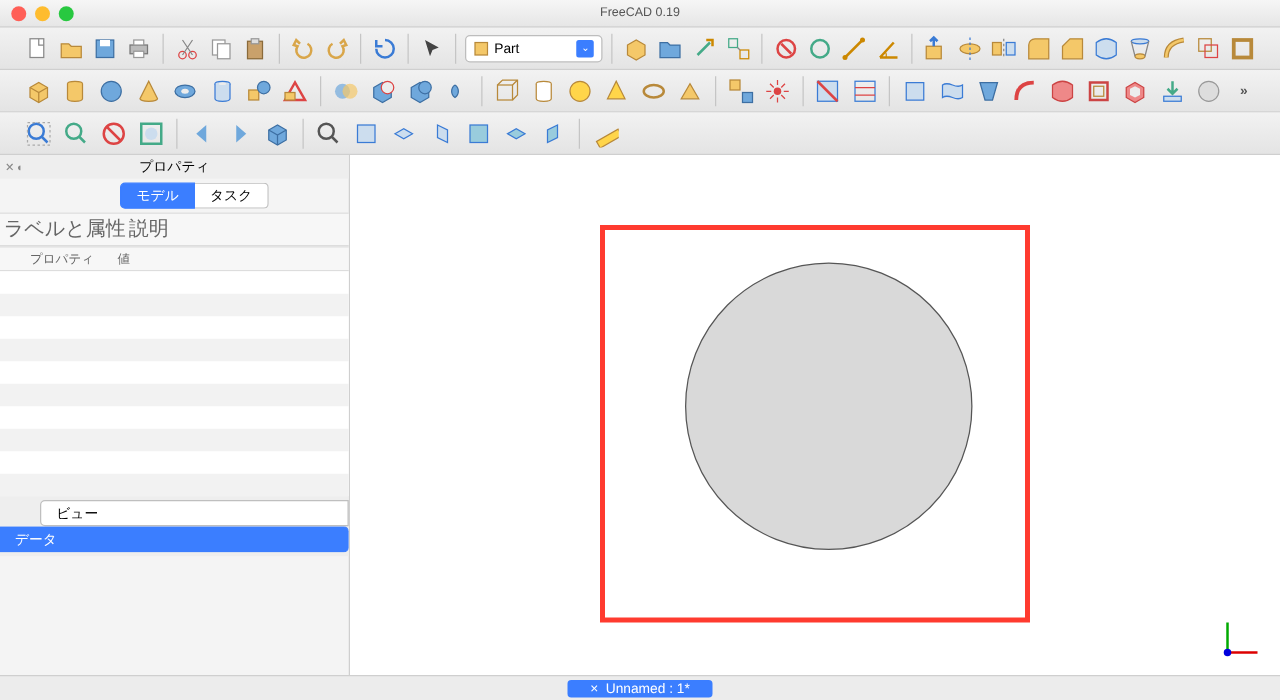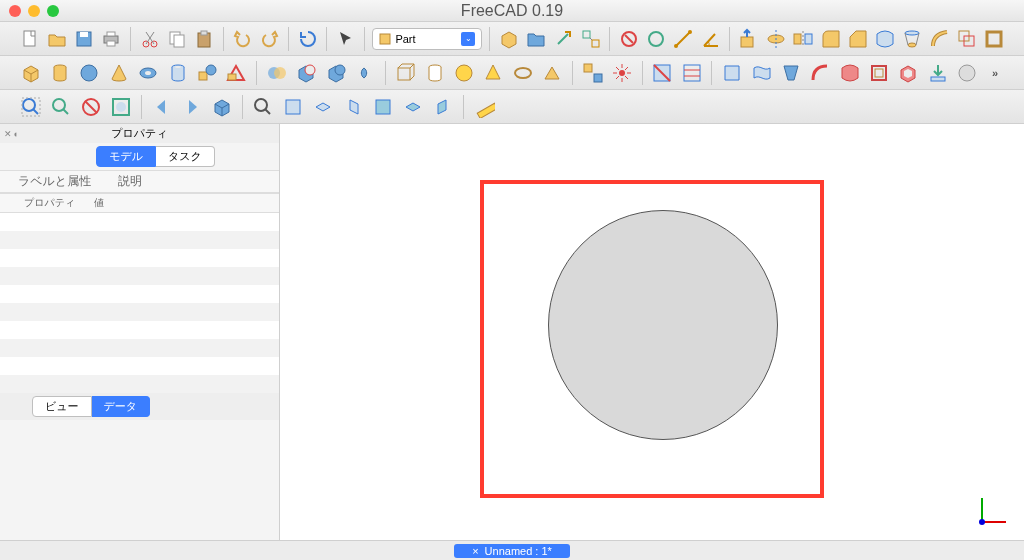--- a/index.html
+++ b/index.html
@@ -1,46 +1,46 @@
 <!DOCTYPE html>
 <html><head>
 <meta charset="utf-8">
 <style>
 * { box-sizing: border-box; margin: 0; padding: 0; font-family: -apple-system, "Helvetica Neue", Arial, sans-serif; }
 body { width: 1024px; height: 560px; overflow: hidden; background: #ececec; display: flex; flex-direction: column; font-size: 11px; }
 .titlebar { height: 22px; background: linear-gradient(#f6f6f6,#e6e6e6); display: flex; align-items: center; position: relative; border-bottom: 1px solid #cfcfcf; }
 .traffic { display: flex; gap: 7px; margin-left: 9px; }
 .tl { width: 12px; height: 12px; border-radius: 50%; }
 .tl.red { background: #ff5f57; } .tl.yel { background: #febc2e; } .tl.grn { background: #28c840; }
-.titlebar .title { position: absolute; left: 0; right: 0; text-align: center; color: #555; font-size: 16px; }
+.titlebar .title { position: absolute; left: 0; right: 0; text-align: center; color: #555; font-size: 10px; }
 .toolbar { display: flex; align-items: center; gap: 4px; padding: 3px 18px; background: linear-gradient(#f2f2f2,#e4e4e4); border-bottom: 1px solid #cfcfcf; min-height: 34px; }
 .tbtn { width: 26px; height: 26px; display: flex; align-items: center; justify-content: center; border-radius: 3px; }
 .sep { width: 1px; height: 24px; background: #c5c5c5; margin: 0 3px; }
 .workbench { background: #fff; border: 1px solid #bdbdbd; border-radius: 4px; height: 22px; min-width: 110px; display: flex; align-items: center; padding: 0 6px; font-size: 11px; gap: 4px; }
 .workbench .arr { margin-left: auto; background: #3b7eff; color: #fff; width: 14px; height: 14px; border-radius: 2px; display: flex; align-items: center; justify-content: center; font-size: 8px; }
 .main { flex: 1; display: flex; min-height: 0; }
 .panel { width: 280px; background: #f4f4f4; display: flex; flex-direction: column; border-right: 1px solid #cfcfcf; }
 .panel-head { display: flex; align-items: center; justify-content: center; position: relative; padding: 2px; background: #eee; font-size: 11px; }
 .panel-head .closes { position: absolute; left: 4px; display: flex; gap: 2px; font-size: 9px; color: #888; }
 .tabrow { display: flex; justify-content: center; gap: 0; padding: 3px 0; }
 .tab { padding: 2px 12px; font-size: 11px; border: 1px solid #bfbfbf; background: #fff; }
 .tab.active { background: #3b7eff; color: #fff; border-color: #3b7eff; }
 .tab:first-child { border-radius: 4px 0 0 4px; margin-left: 32px; } .tab:last-child { border-radius: 0 4px 4px 0; border-left: none; }
-.tree-head { display: flex; font-size: 12px; color: #666; padding: 2px 18px; border-top: 1px solid #ddd; border-bottom: 1px solid #ddd; background: #f7f7f7; }
+.tree-head { display: flex; font-size: 16px; color: #666; padding: 2px 3px; border-top: 1px solid #ddd; border-bottom: 1px solid #ddd; background: #f7f7f7; }
 .tree-head .c1 { width: 100px; } 
 .tree { flex: 1; background: #fff; padding: 3px 4px; font-size: 11px; overflow: auto; }
 .trow { display: flex; align-items: center; gap: 3px; padding: 1px 0; }
 .indent1 { padding-left: 10px; } .indent2 { padding-left: 26px; }
 .bold { font-weight: bold; }
 .prop-head { display: flex; font-size: 10px; color: #666; padding: 2px 24px; border-top: 1px solid #ddd; border-bottom: 1px solid #ddd; background: #f7f7f7; }
 .prop-head .c1 { width: 70px; }
 .props { height: 180px; background: #fff; }
 .props .r { height: 18px; }
 .props .r:nth-child(even) { background: #f2f2f2; }
-.btabs { display: flex; padding: 3px 0; background: #eee; }
+.btabs { display: flex; padding: 3px 0; background: #eee; flex-direction: column; }
 .viewport { flex: 1; background: #fff; position: relative; }
 .highlight { position: absolute; border: 4px solid #ff3b2f; }
 .circle { position: absolute; border: 1px solid #555; border-radius: 50%; background: #d9d9d9; }
 .status { height: 20px; background: #ececec; border-top: 1px solid #cfcfcf; display: flex; align-items: center; justify-content: center; font-size: 11px; }
 .status .doc { background: #3b7eff; color: #fff; padding: 1px 18px; border-radius: 3px; display: flex; align-items: center; gap: 6px; }
 .axis { position: absolute; right: 10px; bottom: 10px; width: 40px; height: 40px; }
 .tri9 { font-size: 9px; color: #666; }
 svg { display: block; }
 .more { margin-left: auto; font-weight: bold; color: #555; padding: 0 8px; }
 </style>

